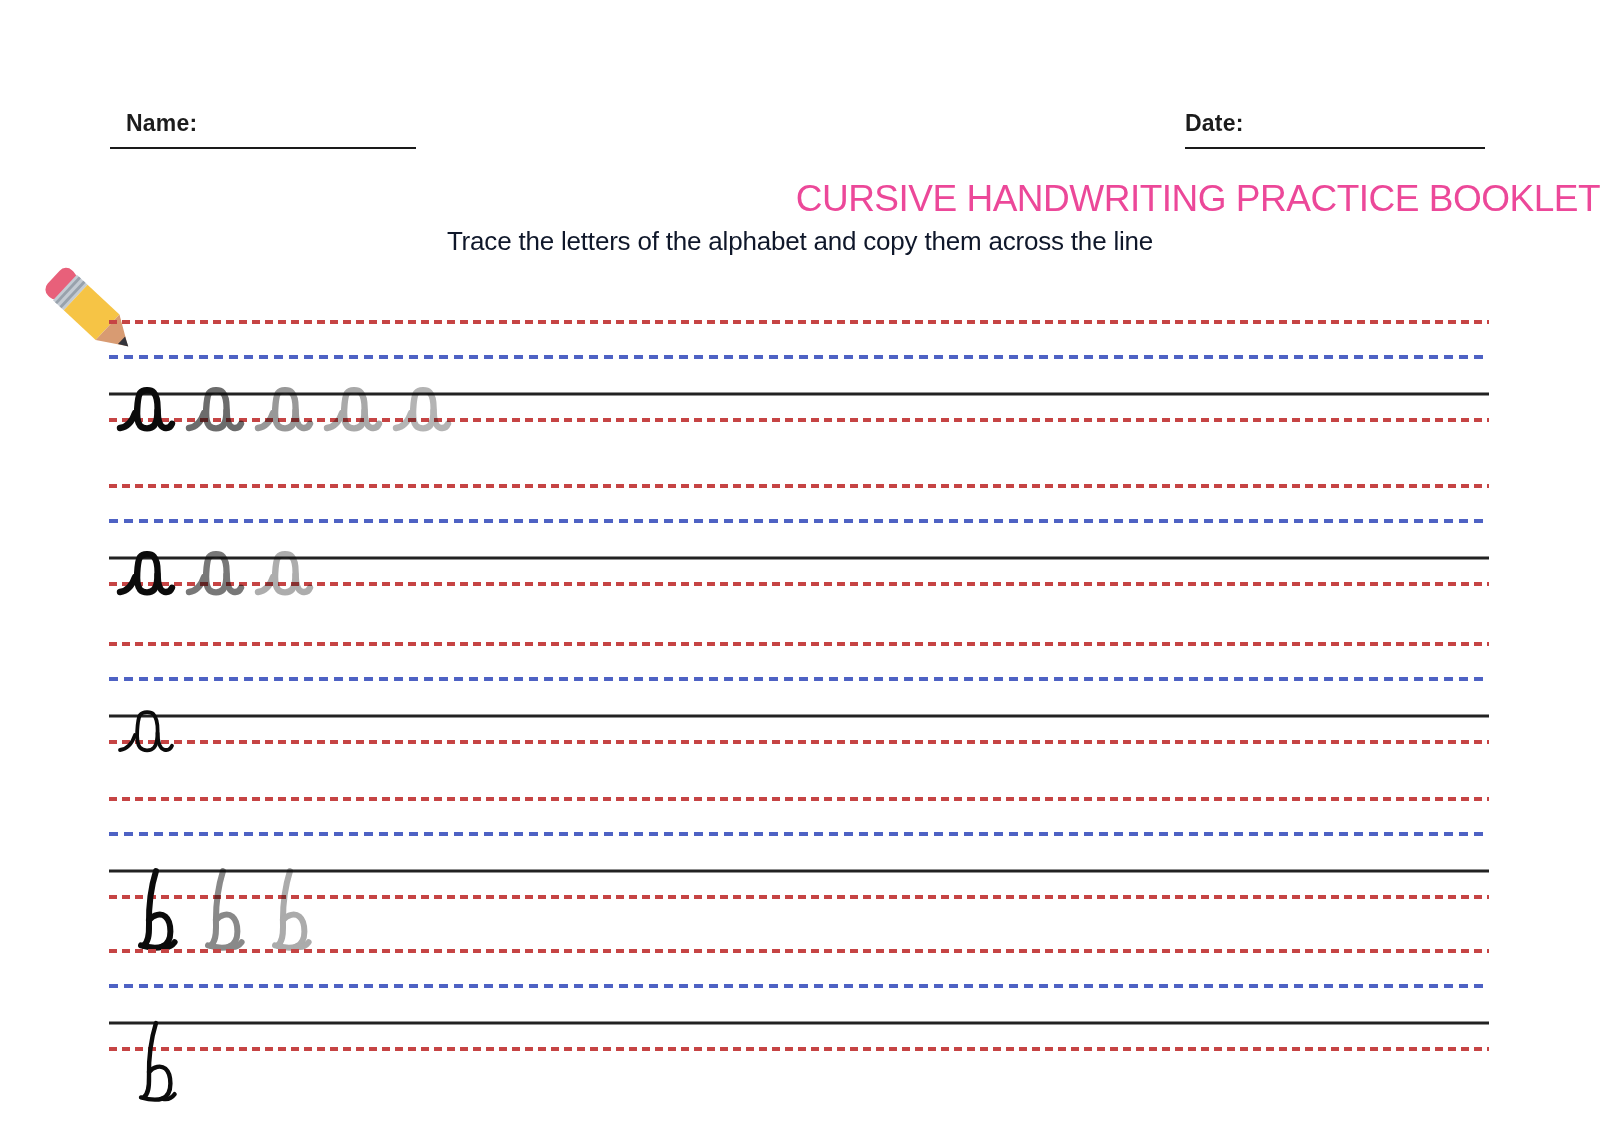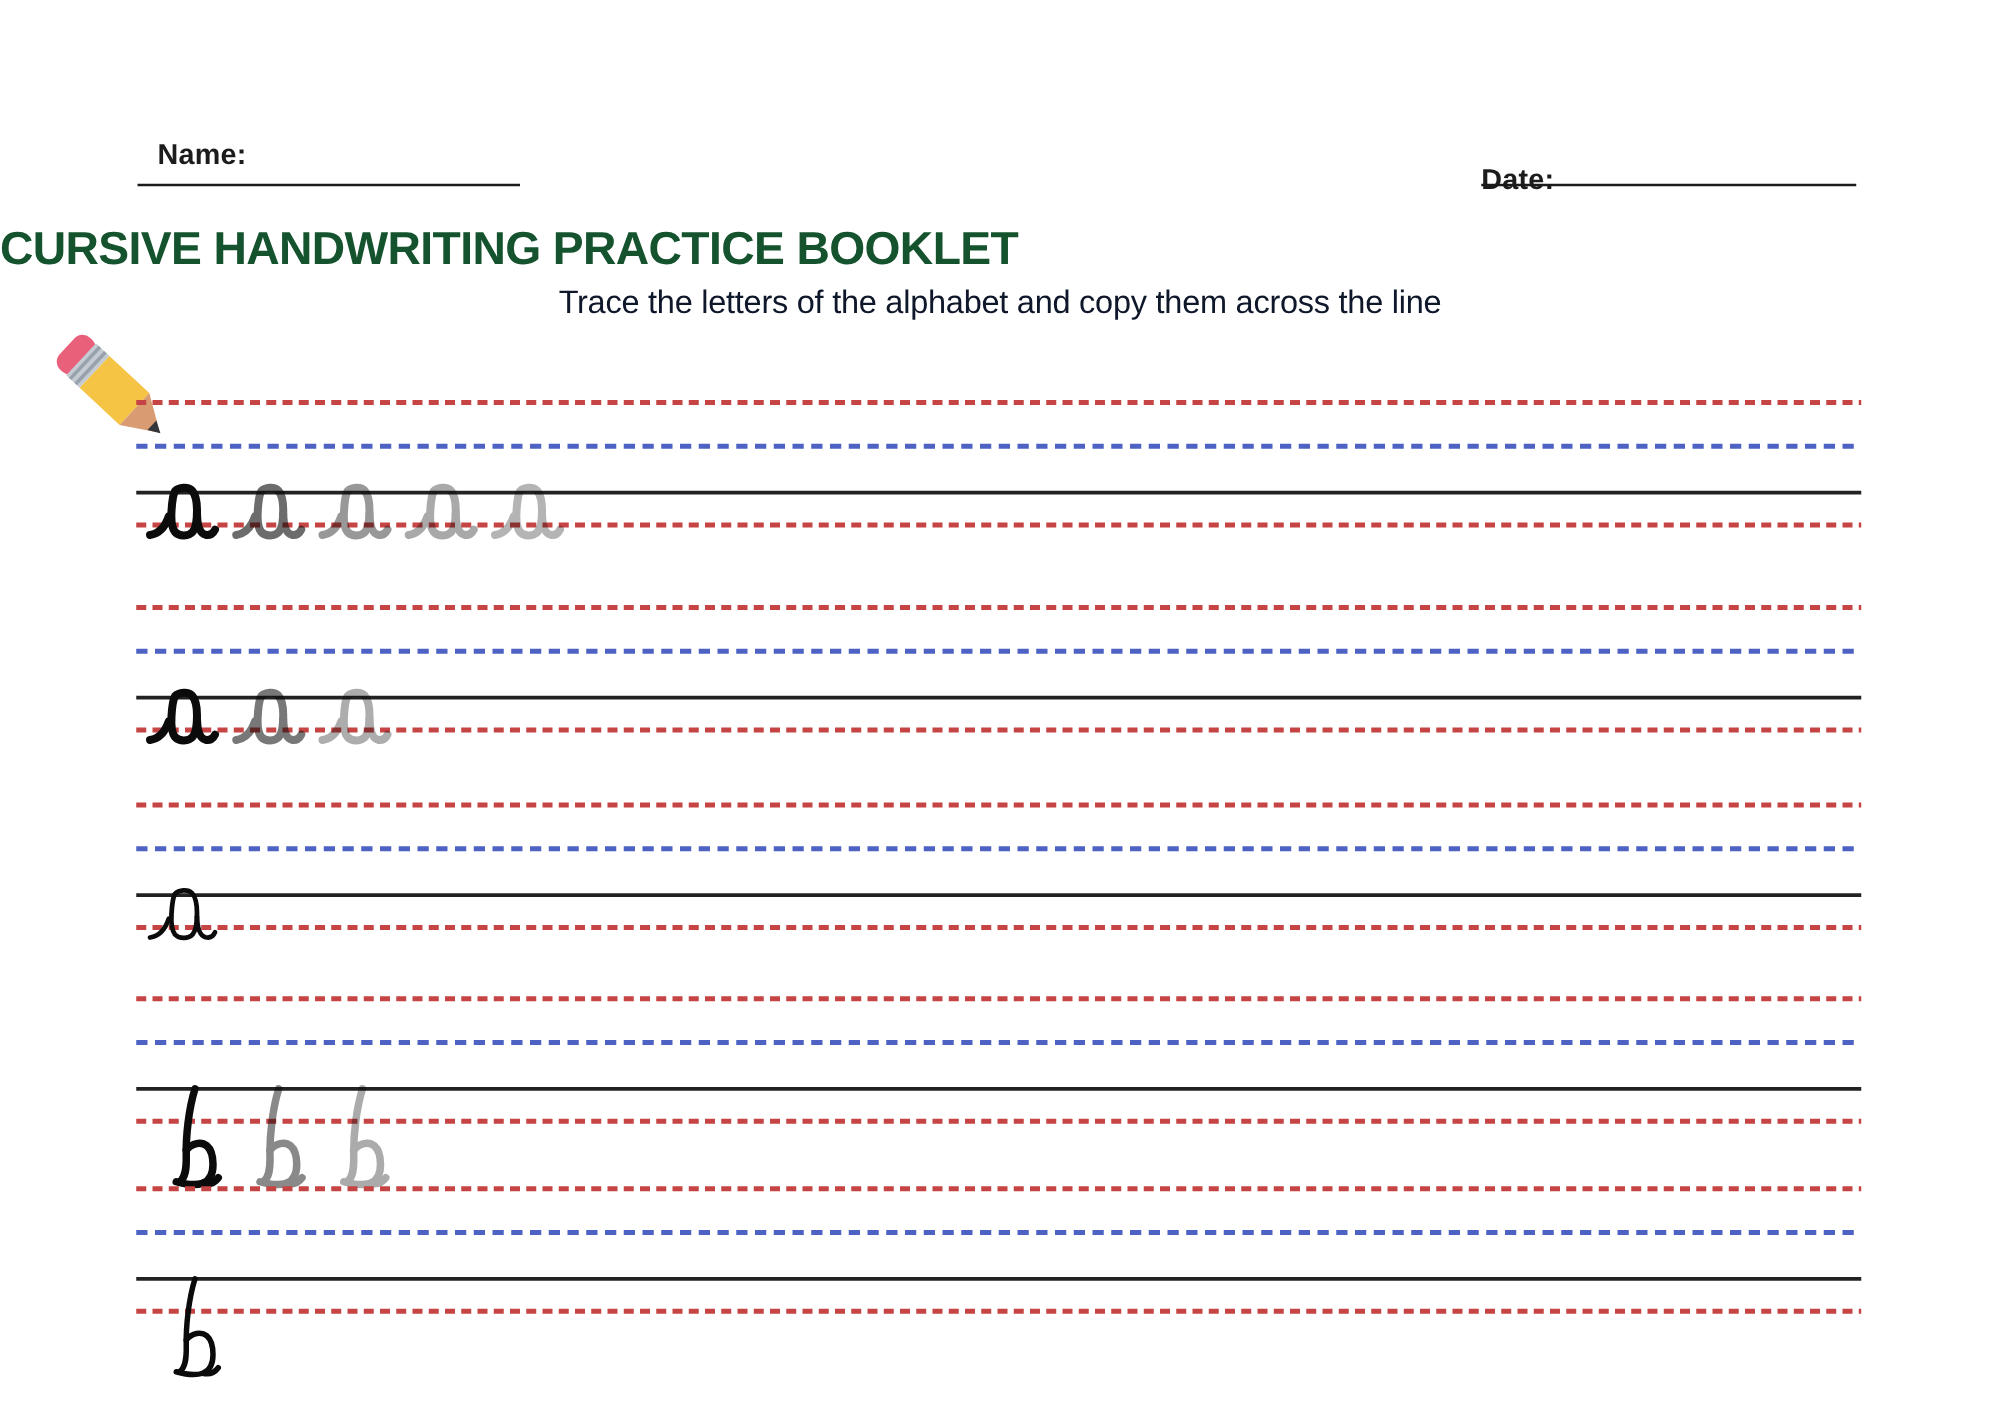--- a/index.html
+++ b/index.html
@@ -2,27 +2,27 @@
 <html><head>
 <meta charset="utf-8">
 <style>
   html,body{margin:0;padding:0;}
   body{
     width:1600px;height:1131px;background:#ffffff;position:relative;
     font-family:"Liberation Sans","DejaVu Sans",sans-serif;overflow:hidden;
   }
   .label{position:absolute;font-size:23px;font-weight:600;color:#1c1c1c;letter-spacing:.2px;}
   .name-label{left:113px;top:110px;margin-left:13px;}
-  .date-label{left:1185px;top:110px;margin-top:20px;}
+  .date-label{left:1185px;top:110px;}
   .write-line{position:absolute;height:0;border-top:2px solid #1a1a1a;}
   .name-line{left:110px;top:147px;width:306px;}
   .date-line{left:1185px;top:147px;width:300px;}
   .title{
-    position:absolute;left:0;right:0;top:178px;text-align:left;
-    font-size:37px;font-weight:700;letter-spacing:-0.5px;color:#14532d;
+    position:absolute;left:0;right:0;top:178px;text-align:right;
+    font-size:37px;font-weight:400;letter-spacing:-0.5px;color:#ec4899;
   }
   .subtitle{
     position:absolute;left:0;right:0;top:226px;text-align:center;
     font-size:26px;font-weight:500;letter-spacing:-0.2px;color:#0f172a;
   }
   .pencil{position:absolute;left:32px;top:256px;width:120px;height:120px;}
   .rows{position:absolute;left:0;top:0;width:1600px;height:1131px;}
   .row-svg{position:absolute;left:108px;width:1382px;height:110px;overflow:visible;}
 </style>
 </head>

